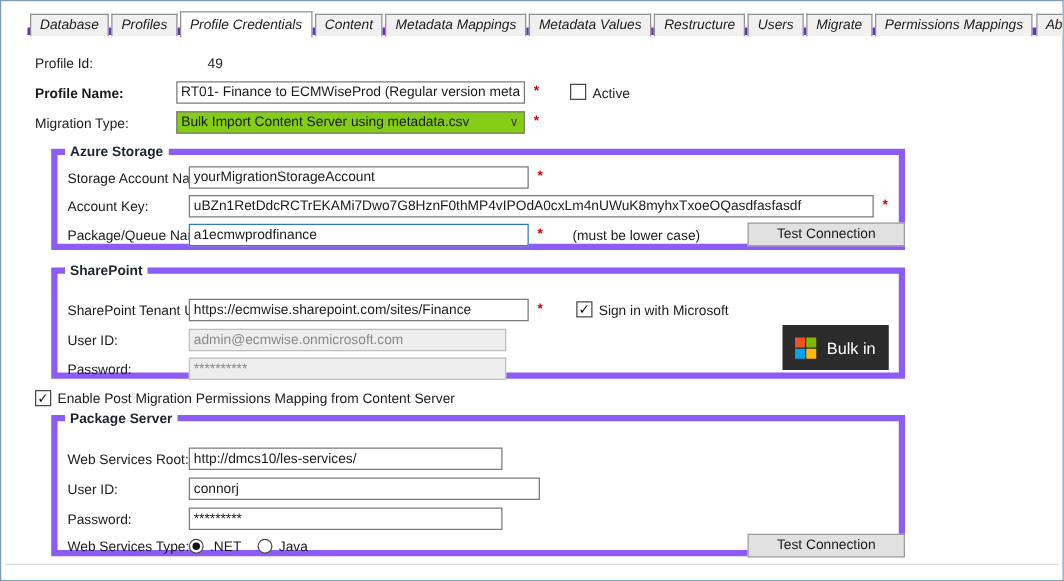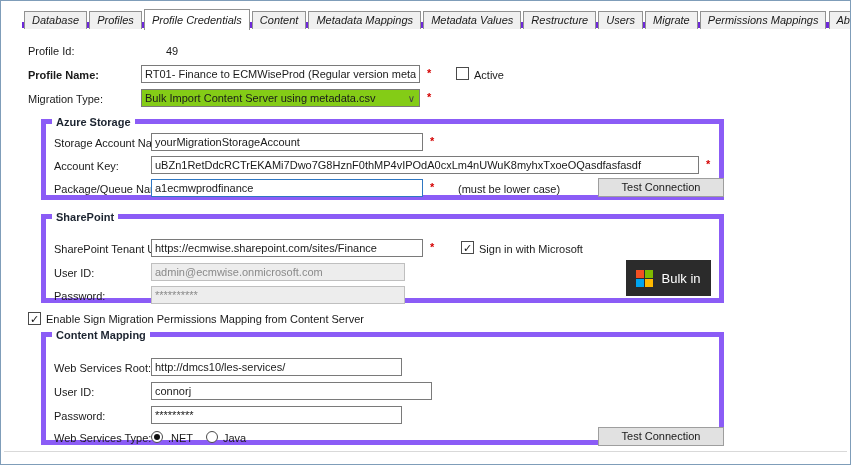--- a/index.html
+++ b/index.html
@@ -155,24 +155,24 @@
       <i style="background:#f25022;"></i>
         <i style="background:#7fba00;"></i>
         <i style="background:#00a4ef;"></i>
         <i style="background:#ffb900;"></i>
     </span>
     <span class="sitxt">Bulk in</span>
   </div>
 </div>
 
 <span class="cb" style="left:27px; top:311px;">✓</span>
-<span class="lbl" style="left:45px; top:312px;">Enable Sign Migration Permissions Mapping from Content Server</span>
+<span class="lbl" style="left:45px; top:312px;">Enable Post Migration Permissions Mapping from Content Server</span>
 
 <div class="group" style="left:40px; top:331px; width:683px; height:113px;">
-  <span class="gtitle">Content Mapping</span>
+  <span class="gtitle">Package Server</span>
 
   <span class="lbl" style="left:8px; top:25px;">Web Services Root:</span>
   <input class="txt" style="left: 105px; top: 21px; width: 251px;" value="http://dmcs10/les-services/">
 
   <span class="lbl" style="left:8px; top:49px;">User ID:</span>
   <input class="txt" style="left: 105px; top: 45px; width: 281px;" value="connorj">
 
   <span class="lbl" style="left:8px; top:73px;">Password:</span>
   <input class="txt" style="left: 105px; top: 69px; width: 251px;" value="*********">
 

